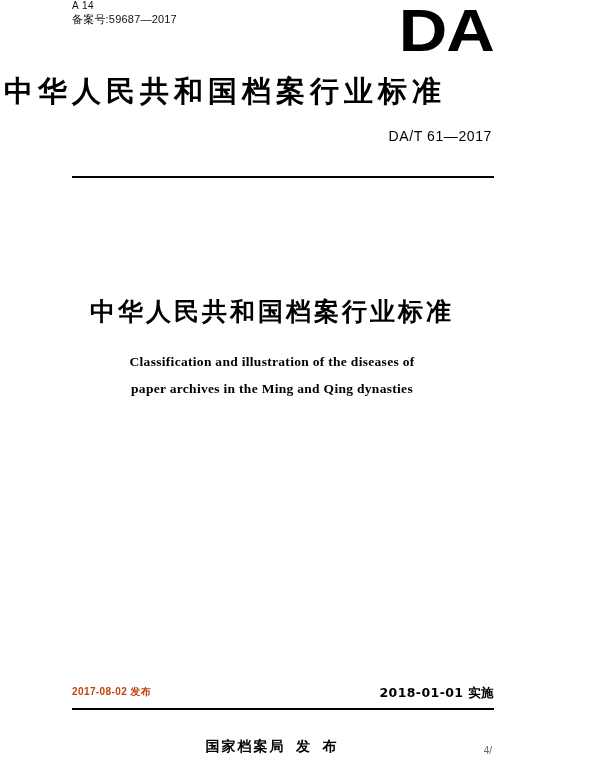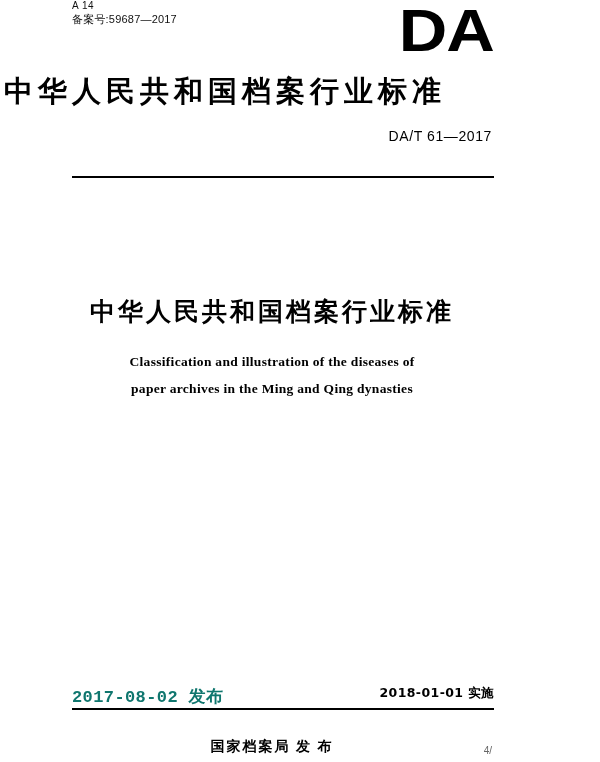--- a/index.html
+++ b/index.html
@@ -124,25 +124,25 @@
   }
   .doc-subtitle span {
     display: block;
   }
 
   
   .date-issue {
     position: absolute;
     left: 72px;
     top: 685px;
-    font-family: Liberation Mono, monospace;
-    font-weight: bold;
-    font-size: 17px;
+    font-family: Liberation Sans, sans-serif;
+    font-weight: bold;
+    font-size: 10px;
     letter-spacing: 0.4px;
-    color: #0f766e;
+    color: #c2410c;
     white-space: nowrap;
   }
   .date-effective {
     position: absolute;
     right: 50px;
     top: 685px;
     font-family: "DejaVu Sans", sans-serif;
     font-weight: bold;
     font-size: 12.5px;
     letter-spacing: 0.4px;
@@ -158,21 +158,21 @@
     height: 2px;
     background: #000;
   }
 
   .publisher {
     position: absolute;
     left: 0;
     right: 0;
     top: 738px;
     text-align: center;
-    font-family: Liberation Serif, serif;
+    font-family: Liberation Mono, monospace;
     font-weight: bold;
     font-size: 14px;
     letter-spacing: 2px;
     color: #000;
     white-space: nowrap;
   }
 
   .corner-mark {
     position: absolute;
     right: 52px;

